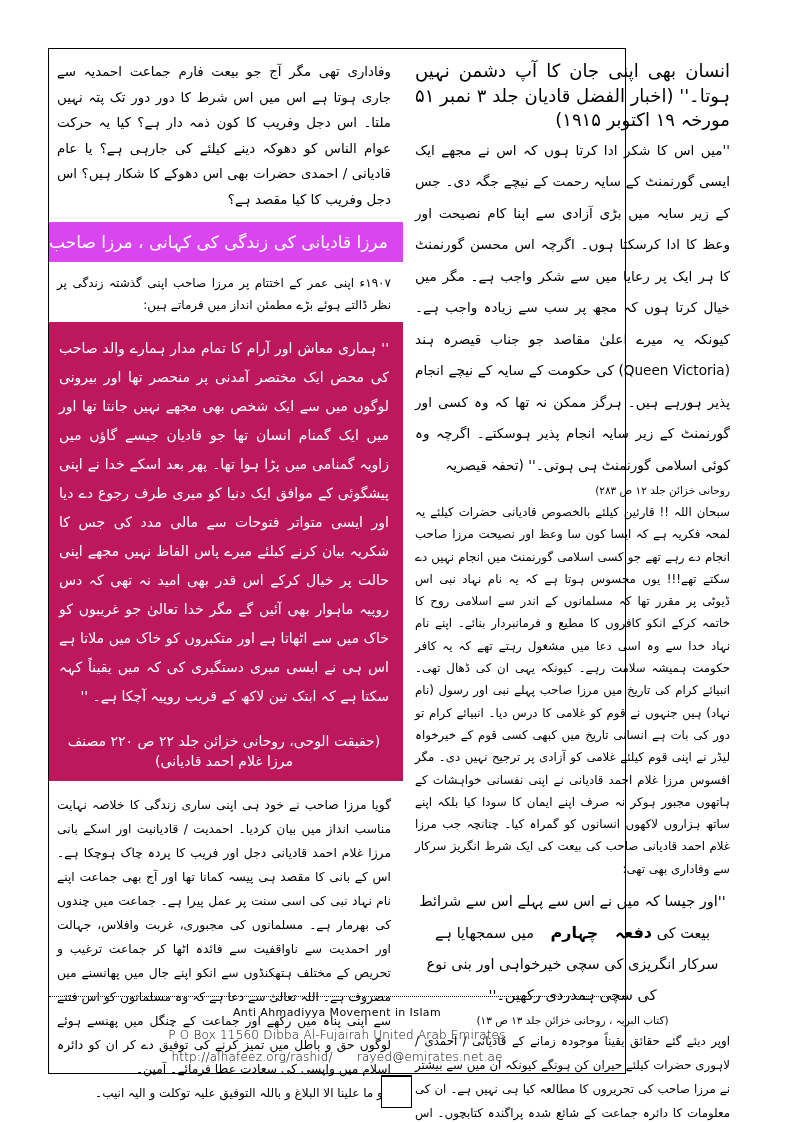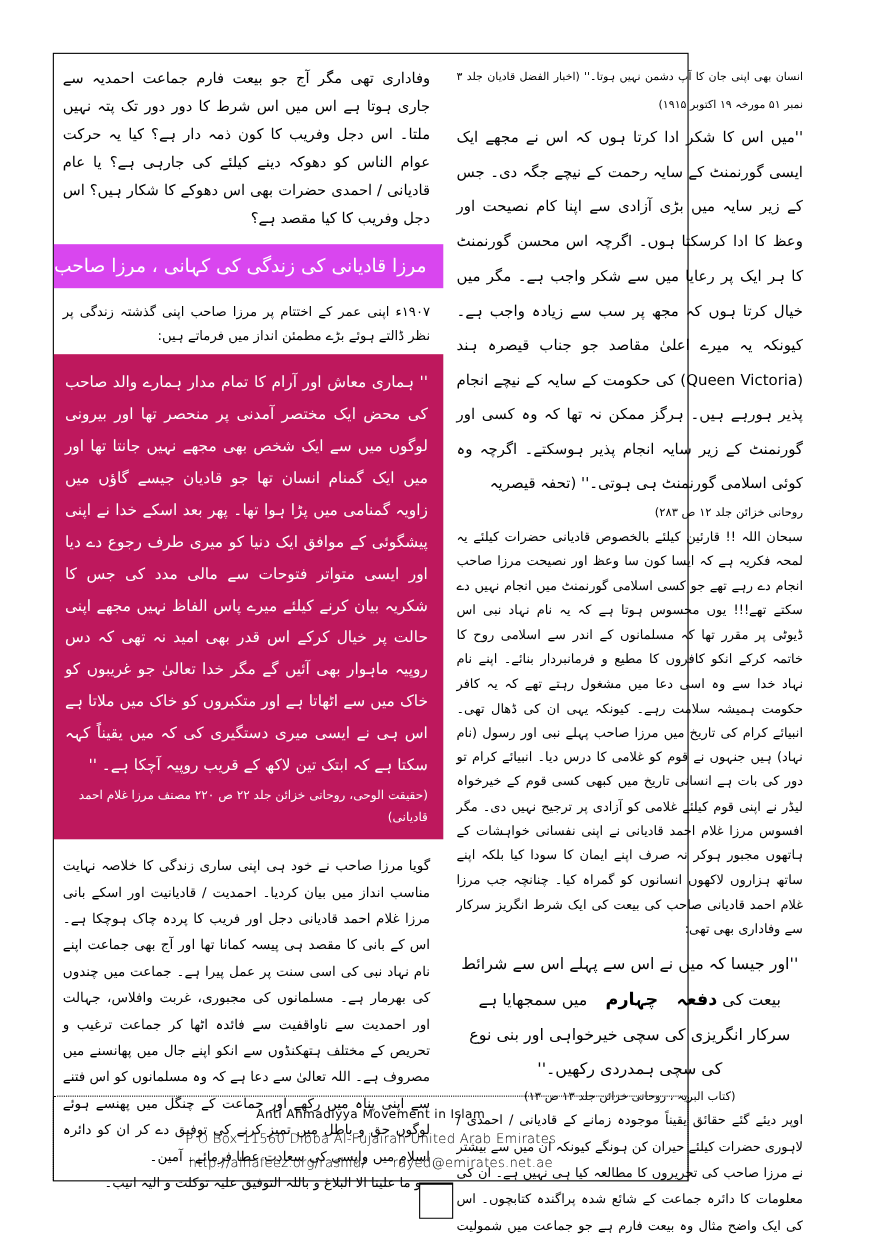--- a/index.html
+++ b/index.html
@@ -11,25 +11,25 @@
   .col-left { left: 0; width: 354px; }
   .col-right { left: 356px; width: 339px; padding: 0 14px 0 10px; }
   .ur { font-family: "DejaVu Sans", sans-serif; font-size: 13.4px; line-height: 25.5px;
         text-align: justify; text-align-last: right; margin: 0; }
   .left-top { padding: 10px 12px 6px 8px; }
   .heading-bar { background: #d946ef; color: #fff; text-align: left; font-size: 17px;
                  line-height: 40px; height: 40px; margin: 4px 0 0 0; }
   .intro { padding: 10px 12px 6px 8px; font-size: 12px; line-height: 22px; }
   .black-quote { background: #be185d; color: #fff; padding: 12px 14px 10px 10px; }
   .black-quote .ur { font-size: 14px; line-height: 29px; }
-  .black-quote .cite { font-size: 11px; text-align: right; line-height: 20px; margin-top: 2px; }
+  .black-quote .cite { font-size: 14px; text-align: center; line-height: 20px; margin-top: 20px; }
   .left-bottom { padding: 12px 12px 6px 8px; }
   .left-bottom .ur { font-size: 12.3px; line-height: 24px; }
   .closing { text-align: center; font-size: 12px; line-height: 24px; padding-left: 30px; }
-  .right-body .ur { font-size: 10px; line-height: 24.5px; }
+  .right-body .ur { font-size: 18px; line-height: 24.5px; }
   .quote-big { font-size: 14.5px !important; line-height: 31px !important; text-align: center !important;
                text-align-last: center !important; }
   .bold-word { font-weight: bold; font-size: 16px; margin-left: 12px; }
   .ref { font-size: 10.5px !important; line-height: 18px !important; }
   .footer { position: absolute; left: 0; right: 0; bottom: 0; height: 76px;
             border-top: 1px dotted #000; text-align: center; direction: ltr; }
   .footer-inner { position:absolute; left:-1px; right:-1px; top:0; bottom:0;
                   border-left: 1px dotted #000; border-right: 1px dotted #000; }
   .footer-title { font-family: "DejaVu Sans", sans-serif; font-size: 11px; letter-spacing: 0.4px;
                   margin-top: 5px; line-height: 22px; }

